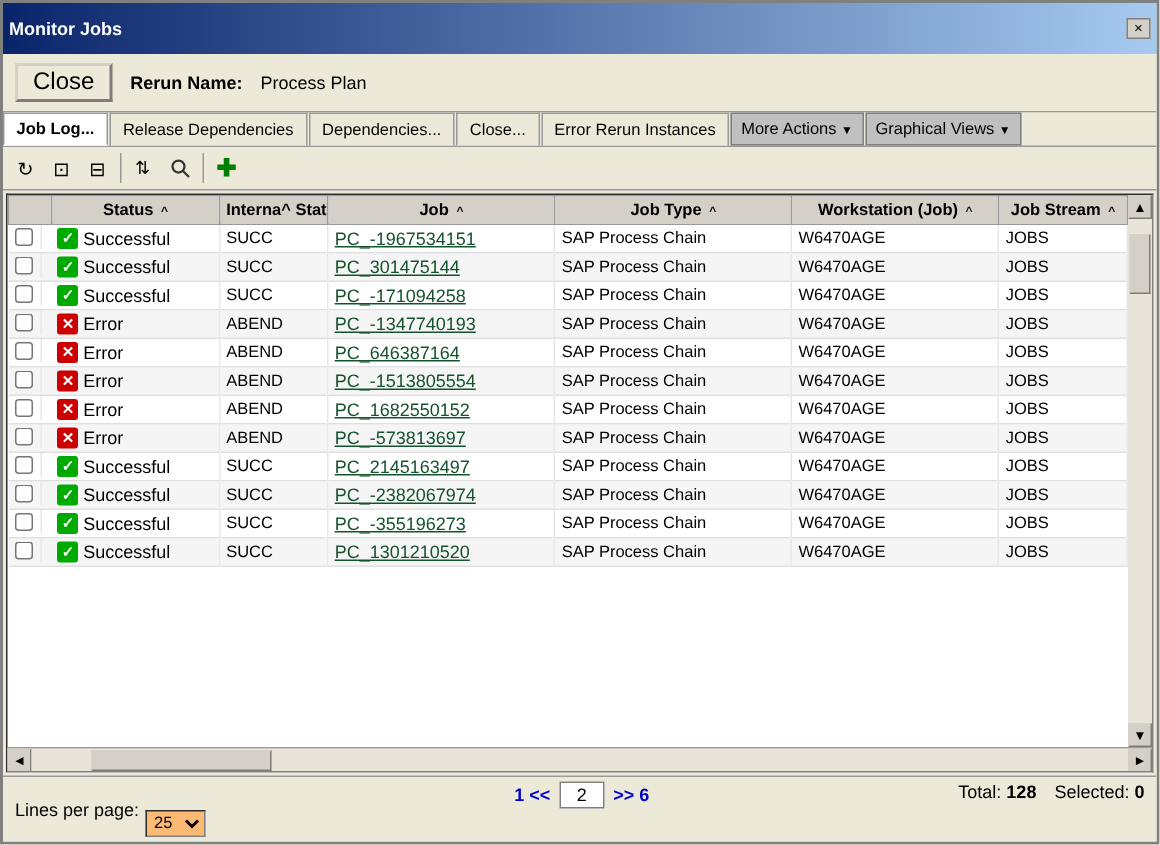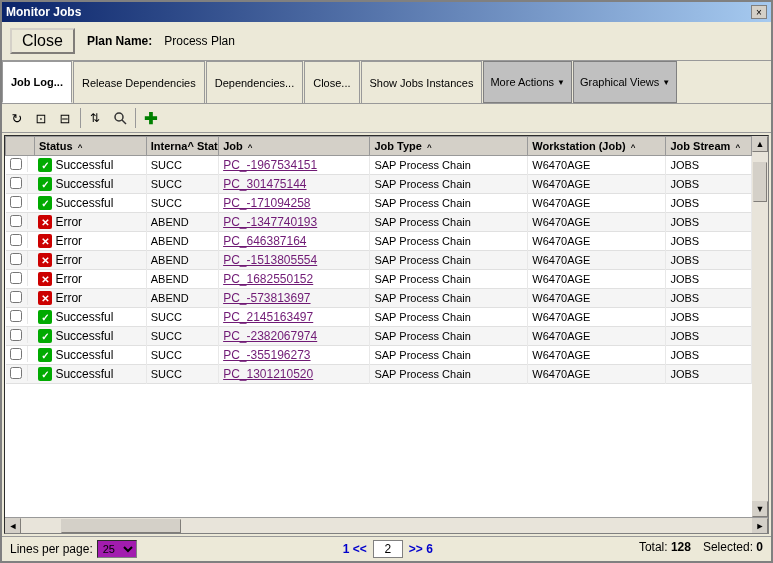--- a/index.html
+++ b/index.html
@@ -1,80 +1,80 @@
 <!DOCTYPE html>
 <html><head>
   <meta charset="utf-8">
   <style>
     * { box-sizing: border-box; margin: 0; padding: 0; font-family: Arial, sans-serif; font-size: 12px; }
     body { background: #d4d0c8; width: 773px; height: 563px; overflow: hidden; }
 
     .window { width: 773px; height: 563px; background: #ece9d8; border: 2px solid #808080; display: flex; flex-direction: column; }
 
     
-    .title-bar { background: linear-gradient(to right, #0a246a, #a6caf0); height: 20px; display: flex; align-items: center; padding: 0 4px; color: white; font-weight: bold; font-size: 12px; flex-shrink: 0; }
+    .title-bar { background: linear-gradient(to right, #0a246a, #a6caf0); height: 34px; display: flex; align-items: center; padding: 0 4px; color: white; font-weight: bold; font-size: 12px; flex-shrink: 0; }
     .title-bar-text { flex: 1; }
     .title-bar-close { background: #d4d0c8; border: 1px solid #808080; width: 16px; height: 14px; display: flex; align-items: center; justify-content: center; cursor: pointer; font-size: 10px; color: black; }
 
     
     .content { flex: 1; display: flex; flex-direction: column; background: #ece9d8; padding: 0; overflow: hidden; }
 
     
     .plan-bar { display: flex; align-items: center; padding: 6px 8px; background: #ece9d8; border-bottom: 1px solid #999; flex-shrink: 0; gap: 12px; }
     .close-btn { background: #ece9d8; border: 2px outset #d4d0c8; padding: 2px 10px; cursor: pointer; font-size: 16px; }
     .plan-name-label { font-weight: bold; font-size: 12px; }
     .plan-name-value { font-size: 12px; }
 
     
     .toolbar-tabs { display: flex; align-items: stretch; background: #ece9d8; border-bottom: 1px solid #999; flex-shrink: 0; }
-    .tab-btn { background: #ece9d8; border: 1px solid #999; border-bottom: none; padding: 14px 8px; cursor: pointer; font-size: 11px; margin-right: 1px; white-space: nowrap; }
+    .tab-btn { background: #ece9d8; border: 1px solid #999; border-bottom: none; padding: 4px 8px; cursor: pointer; font-size: 11px; margin-right: 1px; white-space: nowrap; }
     .tab-btn.active { background: white; border-bottom: 1px solid white; font-weight: bold; }
     .tab-btn.dark { background: #c0c0c0; border: 1px solid #808080; padding: 3px 6px; display: flex; align-items: center; gap: 3px; }
     .dropdown-arrow { font-size: 8px; }
 
     
     .icon-bar { display: flex; align-items: center; padding: 3px 4px; background: #ece9d8; border-bottom: 1px solid #999; flex-shrink: 0; gap: 2px; }
     .icon-btn { width: 22px; height: 22px; background: #ece9d8; border: 1px solid transparent; display: flex; align-items: center; justify-content: center; cursor: pointer; font-size: 13px; }
     .icon-separator { width: 1px; height: 20px; background: #999; margin: 0 2px; }
 
     
     .table-area { flex: 1; overflow: hidden; display: flex; flex-direction: column; background: white; border: 1px inset #808080; margin: 2px; }
     .table-scroll { flex: 1; overflow-y: auto; overflow-x: hidden; }
     table { width: 100%; border-collapse: collapse; table-layout: fixed; }
-    thead th { background: #d4d0c8; border: 1px solid #999; padding: 3px 4px; text-align: left; font-weight: bold; font-size: 11px; cursor: pointer; white-space: nowrap; overflow: hidden; position: sticky; top: 0; z-index: 2; }
+    thead th { background: #d4d0c8; border: 1px solid #999; padding: 3px 4px; text-align: center; font-weight: bold; font-size: 11px; cursor: pointer; white-space: nowrap; overflow: hidden; position: sticky; top: 0; z-index: 2; }
     thead th .sort-arrow { font-size: 8px; margin-left: 2px; }
     tbody tr { border-bottom: 1px solid #e0e0e0; }
     tbody tr:nth-child(even) { background: #f5f5f5; }
     tbody td { padding: 2px 4px; border-right: 1px solid #e8e8e8; font-size: 11px; overflow: hidden; white-space: nowrap; }
     .col-check { width: 22px; }
     .col-status { width: 85px; }
     .col-internal { width: 55px; }
     .col-job { width: 115px; }
     .col-jobtype { width: 120px; }
     .col-workstation { width: 105px; }
     .col-jobstream { width: 65px; }
 
     .status-icon { display: inline-flex; align-items: center; justify-content: center; width: 14px; height: 14px; border-radius: 2px; margin-right: 3px; font-size: 10px; font-weight: bold; }
     .status-success { background: #00aa00; color: white; }
     .status-error { background: #cc0000; color: white; }
     .status-cell { display: flex; align-items: center; }
 
-    .job-link { color: #701a75; text-decoration: underline; cursor: pointer; }
+    .job-link { color: #14532d; text-decoration: underline; cursor: pointer; }
 
     
     .hscroll-area { height: 16px; background: #d4d0c8; border-top: 1px solid #999; display: flex; align-items: center; flex-shrink: 0; }
     .hscroll-left { width: 16px; height: 16px; background: #d4d0c8; border: 1px outset #d4d0c8; display: flex; align-items: center; justify-content: center; cursor: pointer; font-size: 9px; }
     .hscroll-track { flex: 1; height: 16px; background: #e8e4da; position: relative; }
     .hscroll-thumb { position: absolute; left: 40px; width: 120px; height: 14px; top: 1px; background: #d4d0c8; border: 1px outset #d4d0c8; }
     .hscroll-right { width: 16px; height: 16px; background: #d4d0c8; border: 1px outset #d4d0c8; display: flex; align-items: center; justify-content: center; cursor: pointer; font-size: 9px; }
 
     
     .status-bar { display: flex; align-items: flex-start; padding: 3px 8px; background: #ece9d8; border-top: 1px solid #999; flex-shrink: 0; gap: 8px; }
     .lines-per-page { display: flex; align-items: center; gap: 4px; }
-    .lpp-select { border: 1px inset #808080; background: #a21caf; padding: 1px; font-size: 11px; width: 40px; }
+    .lpp-select { border: 1px inset #808080; background: #fdba74; padding: 1px; font-size: 11px; width: 40px; margin-top: 19px; }
     .pagination { flex: 1; display: flex; align-items: center; justify-content: center; gap: 6px; font-size: 12px; }
     .page-btn { color: #0000cc; cursor: pointer; font-weight: bold; text-decoration: none; }
     .page-current { background: white; border: 1px solid #808080; padding: 1px 8px; font-size: 12px; }
     .totals { display: flex; gap: 12px; font-size: 12px; }
 
     .checkbox-cell { display: flex; align-items: center; justify-content: center; }
     input[type="checkbox"] { width: 12px; height: 12px; }
 
     .vscroll { width: 16px; background: #d4d0c8; display: flex; flex-direction: column; }
     .vscroll-up, .vscroll-down { width: 16px; height: 16px; background: #d4d0c8; border: 1px outset #d4d0c8; display: flex; align-items: center; justify-content: center; cursor: pointer; font-size: 9px; flex-shrink: 0; }
@@ -91,30 +91,30 @@
 
   <div class="title-bar">
     <span class="title-bar-text">Monitor Jobs</span>
     <button class="title-bar-close">×</button>
   </div>
 
   <div class="content">
 
     <div class="plan-bar">
       <button class="close-btn">Close</button>
-      <span class="plan-name-label">Plan Name:</span>
+      <span class="plan-name-label">Rerun Name:</span>
       <span class="plan-name-value">Process Plan</span>
     </div>
 
     <div class="toolbar-tabs">
       <button class="tab-btn active">Job Log...</button>
       <button class="tab-btn">Release Dependencies</button>
       <button class="tab-btn">Dependencies...</button>
       <button class="tab-btn">Close...</button>
-      <button class="tab-btn">Show Jobs Instances</button>
+      <button class="tab-btn">Error Rerun Instances</button>
       <button class="tab-btn dark">More Actions <span class="dropdown-arrow">▼</span></button>
       <button class="tab-btn dark">Graphical Views <span class="dropdown-arrow">▼</span></button>
     </div>
 
     <div class="icon-bar">
       <button class="icon-btn" title="Refresh">↻</button>
       <button class="icon-btn" title="Copy">⊡</button>
       <button class="icon-btn" title="Copy All">⊟</button>
       <div class="icon-separator"></div>
       <button class="icon-btn" title="Sort">

